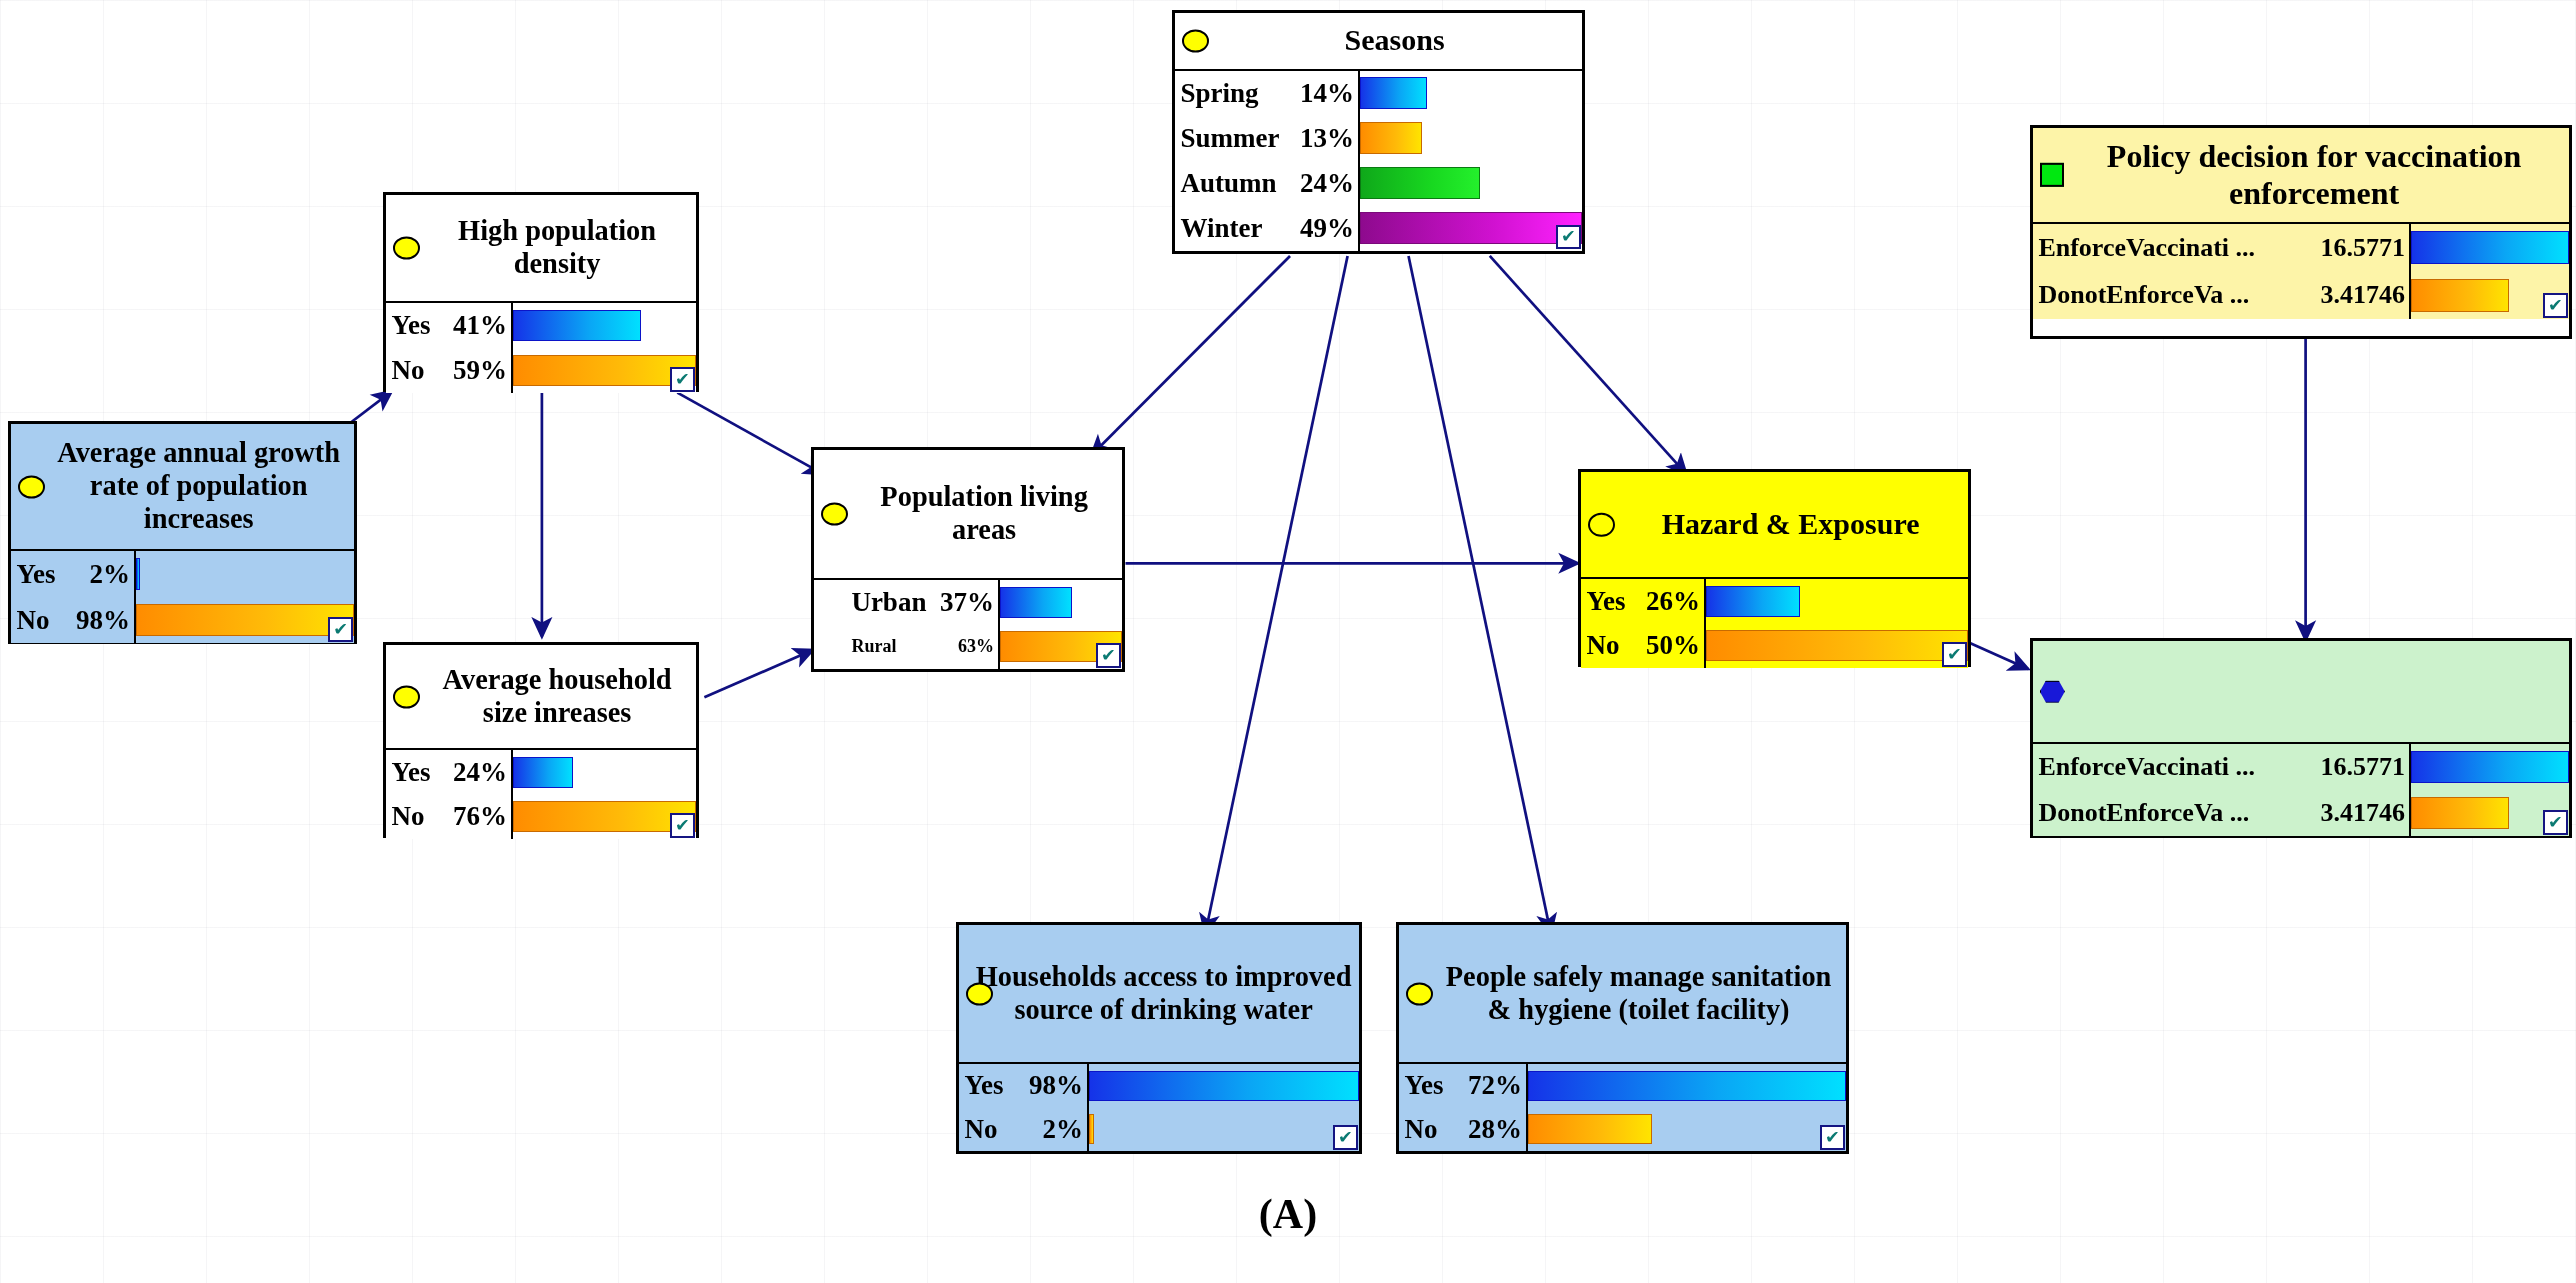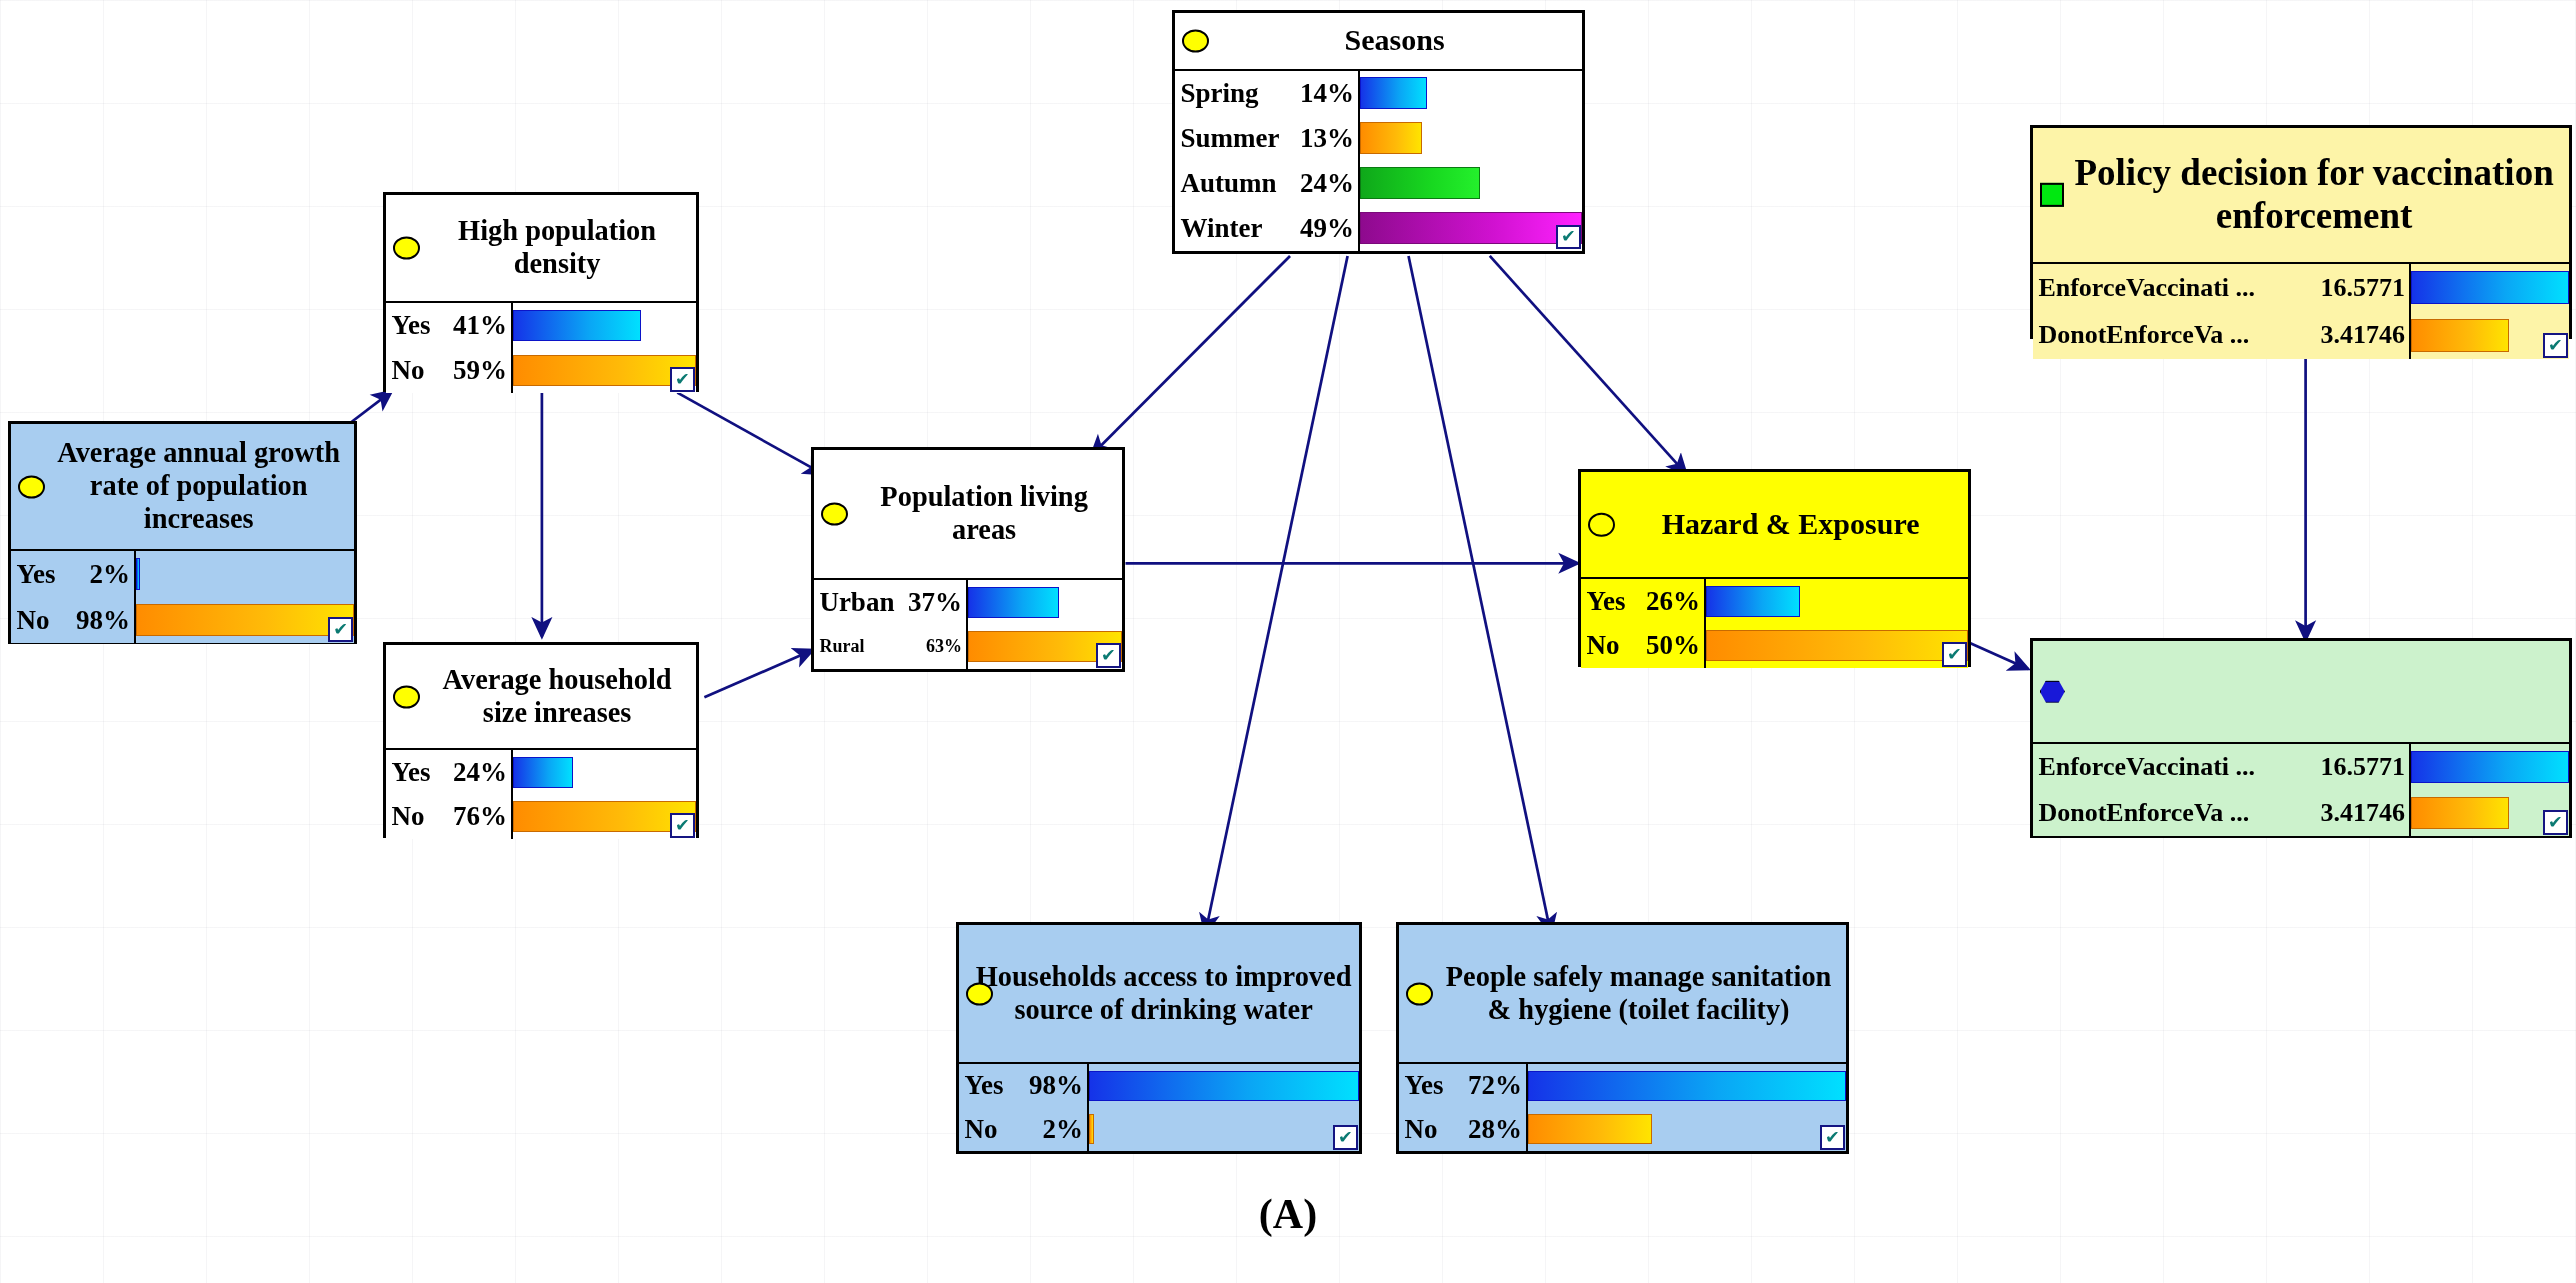--- a/index.html
+++ b/index.html
@@ -252,21 +252,21 @@
       <div class="checkbox">✔</div>
     </div>
   </div>
 </div>
 
 <div class="node skin-white" style="left:811px;top:447px;width:314px;height:225px;">
   <div class="title" style="height:130px;font-size:28.4px;">
     <span class="nodeicon ic-chance"></span>
     <span class="tlabel">Population living areas</span>
   </div>
-  <div class="states" style="height:89px;">
+  <div class="states" style="height:89px;padding-left:32px;">
     <div class="labelcol" style="width:154px;">
       <div class="srow" style="height:50%;font-size:27px;">
         <span class="sname">Urban</span>
         <span class="sval">37%</span>
       </div>
       <div class="srow" style="height:50%;font-size:18px;">
         <span class="sname">Rural</span>
         <span class="sval">63%</span>
       </div>
     </div>
@@ -360,21 +360,21 @@
         </div>
       <div class="brow" style="height:50%;">
           <div class="bar orange" style="width:100%;"></div>
         </div>
       <div class="checkbox">✔</div>
     </div>
   </div>
 </div>
 
 <div class="node skin-lyellow" style="left:2030px;top:125px;width:542px;height:214px;">
-  <div class="title" style="height:136px;font-size:37px;padding-left:33px;">
+  <div class="title" style="height:96px;font-size:32px;padding-left:33px;">
     <span class="nodeicon ic-decision"></span>
     <span class="tlabel">Policy decision for vaccination enforcement</span>
   </div>
   <div class="states" style="height:95px;">
     <div class="labelcol" style="width:378px;">
       <div class="srow" style="height:50%;font-size:26px;">
         <span class="sname">EnforceVaccinati ...</span>
         <span class="sval">16.5771</span>
       </div>
       <div class="srow" style="height:50%;font-size:26px;">

